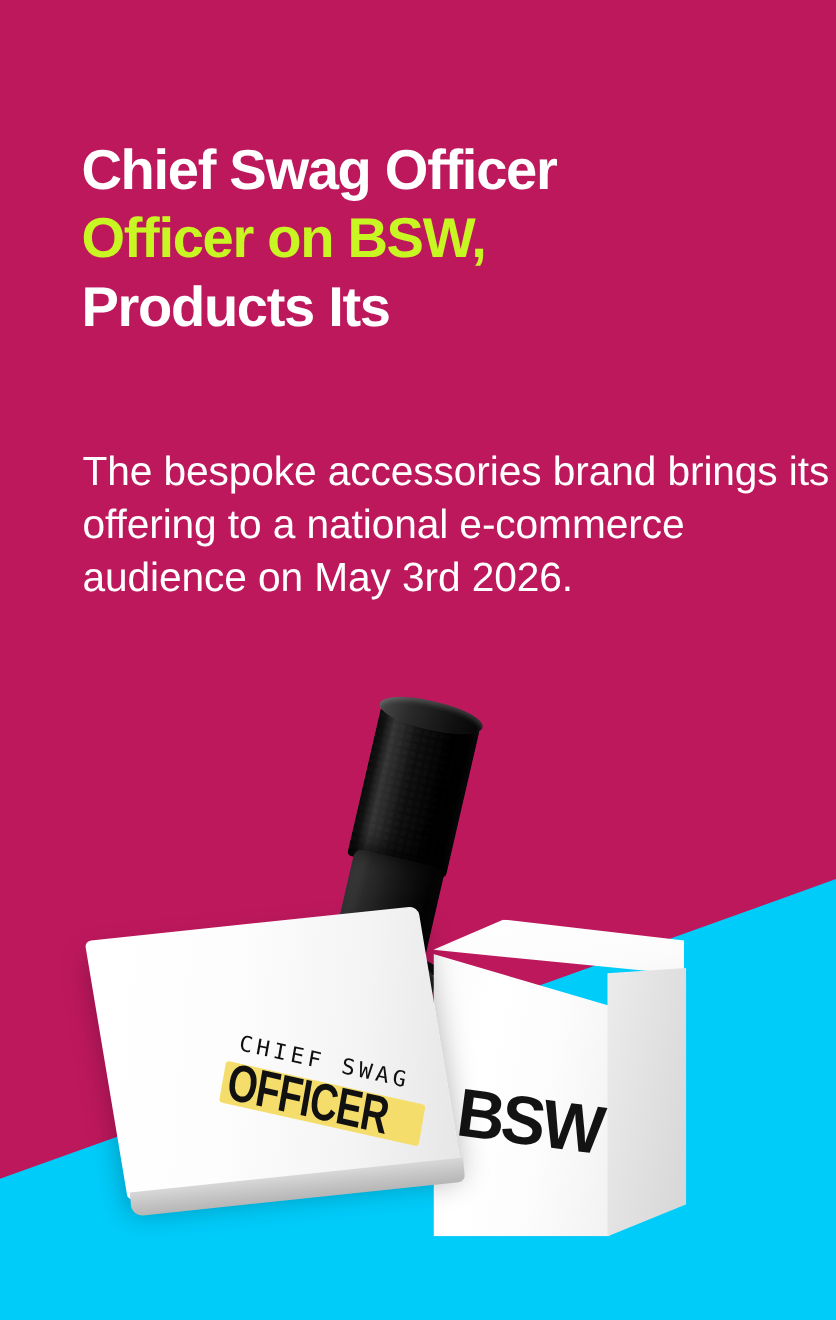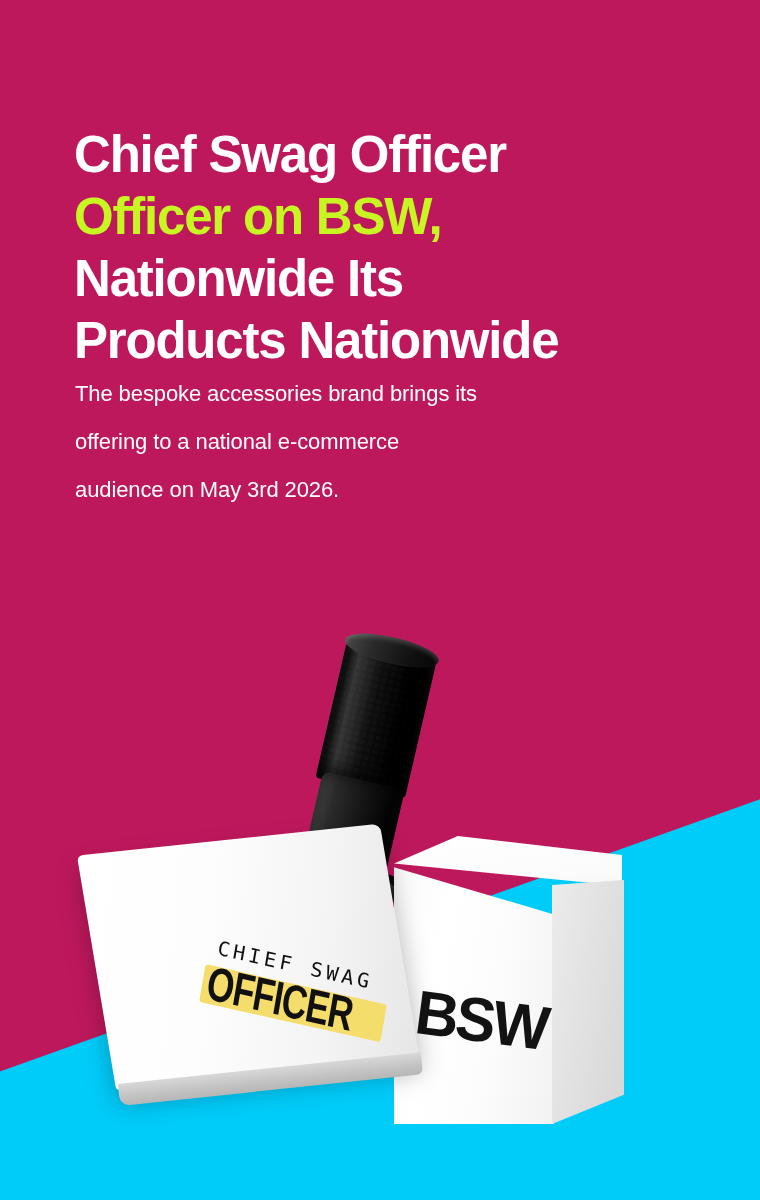--- a/index.html
+++ b/index.html
@@ -46,24 +46,24 @@
     letter-spacing: -1.2px;
     color: #ffffff;
   }
   .headline .ln { display: block; white-space: nowrap; }
   .headline .accent { color: #c8f622; }
 
   
   .subhead {
     position: absolute;
     left: 75px;
-    top: 348px;
+    top: 368px;
     width: 625px;
     z-index: 6;
-    font-size: 22px;
+    font-size: 37px;
     line-height: 48px;
     font-weight: normal;
     color: #ffffff;
     letter-spacing: -0.1px;
   }
   .subhead .ln { display: block; white-space: nowrap; }
 
   
   .stage {
     position: absolute;
@@ -275,22 +275,21 @@
 </head>
 <body>
 
 <div class="poster">
 
   <div class="cyan-wedge"></div>
 
   <h1 class="headline">
     <span class="ln">Chief Swag Officer</span>
     <span class="ln accent">Officer on BSW,</span>
-    <span class="ln">Nationwide Its</span>
-    <span class="ln">Products Nationwide</span>
+    <span class="ln">Products Its</span>
   </h1>
 
   <p class="subhead">
     <span class="ln">The bespoke accessories brand brings its</span>
     <span class="ln">offering to a national e-commerce</span>
     <span class="ln">audience on May 3rd 2026.</span>
   </p>
 
   <div class="stage">
 

